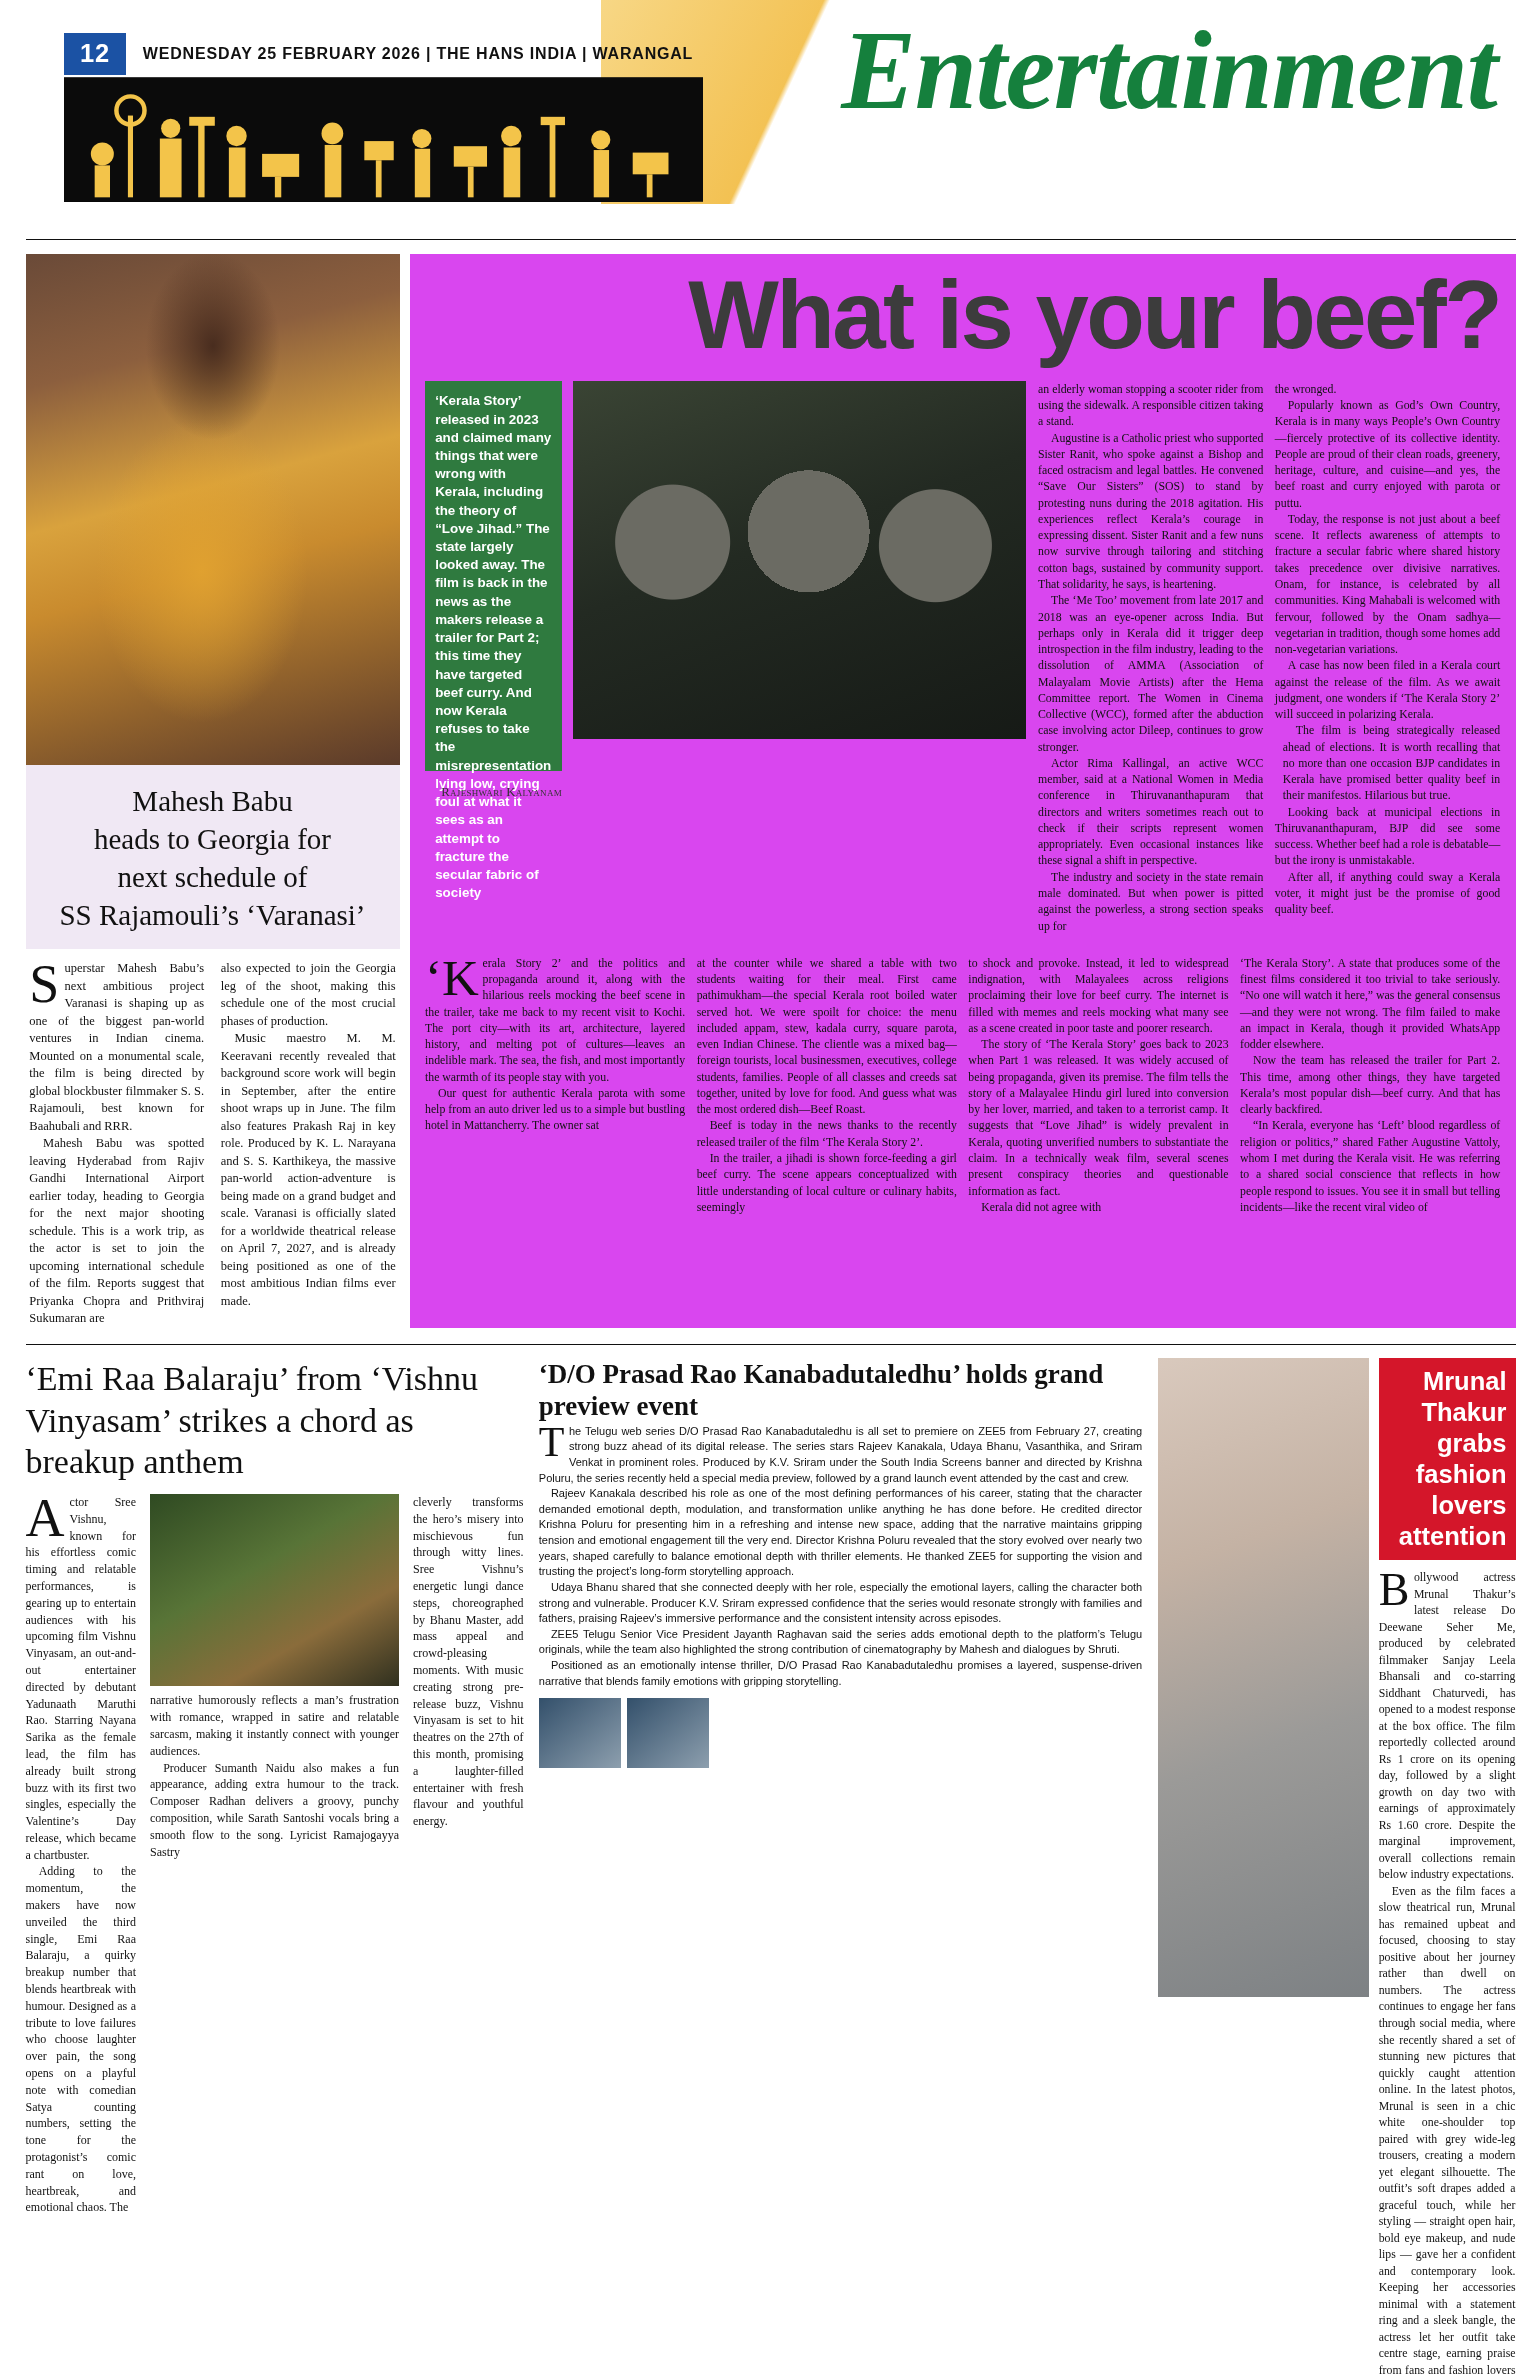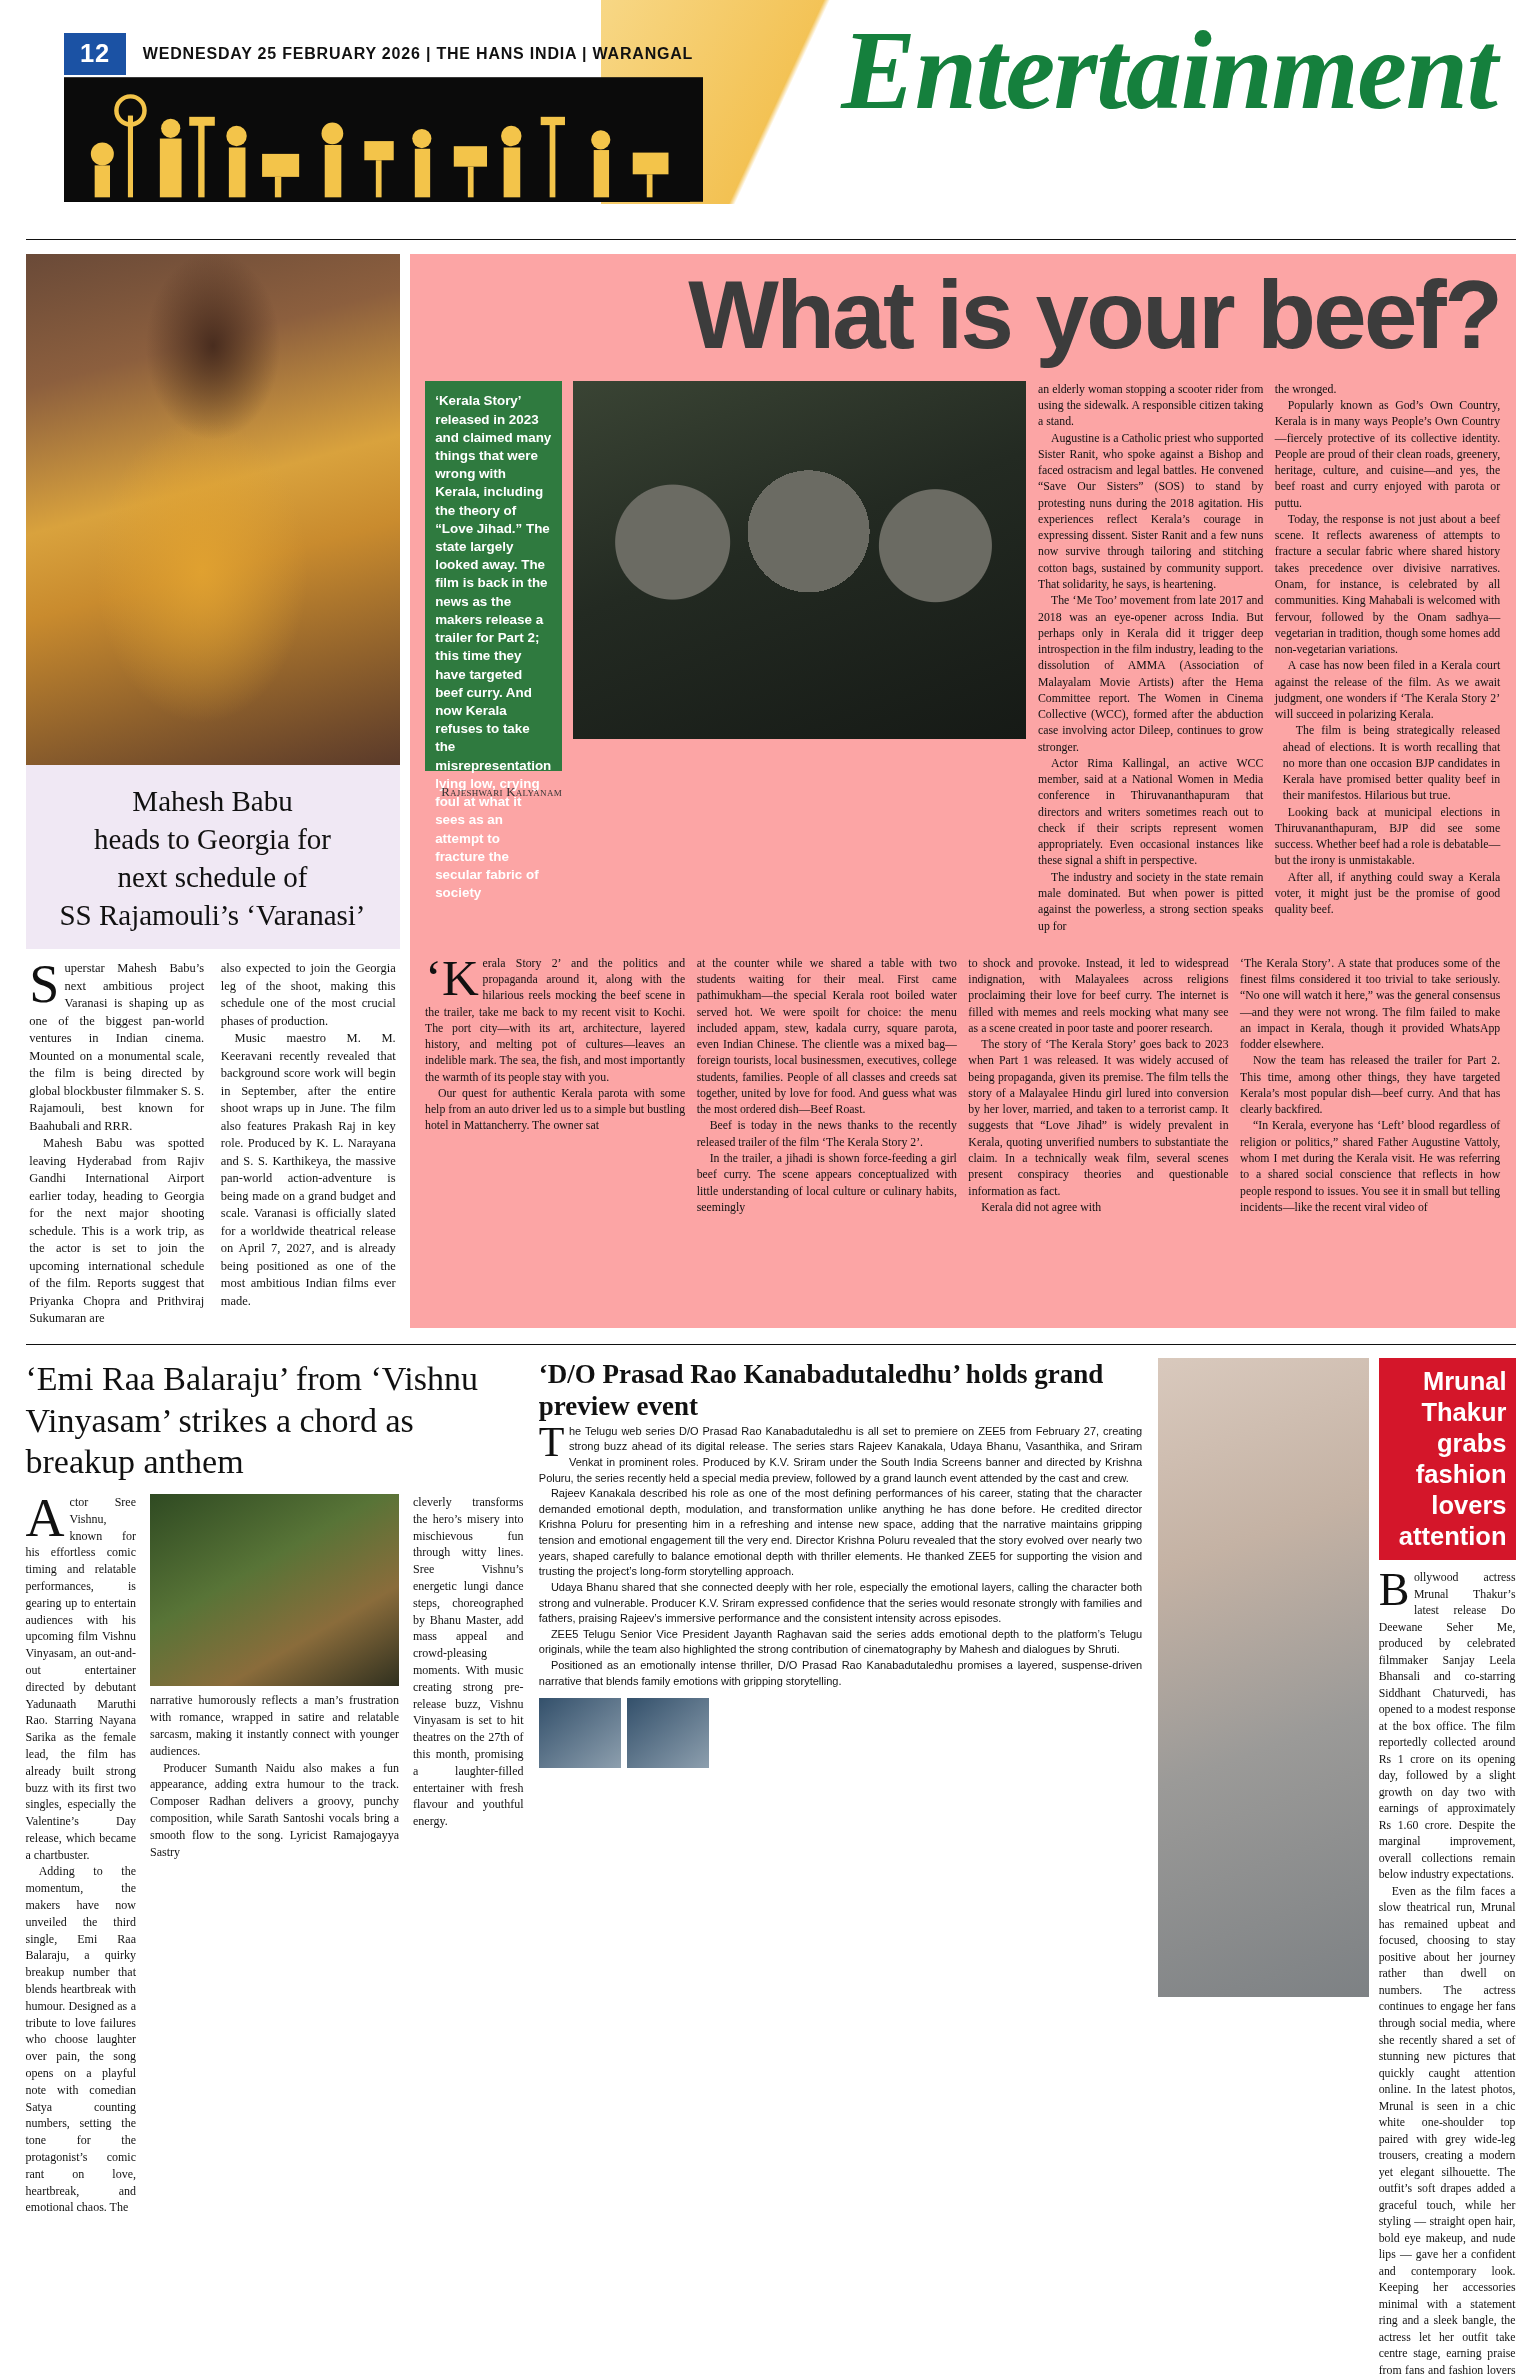--- a/index.html
+++ b/index.html
@@ -133,21 +133,21 @@
     float: left;
     font-size: 54px;
     line-height: .72;
     padding: 5.1px 5.1px 0 0;
     font-weight: normal;
   }
 
   
   .beef-col {
     flex: 1;
-    background: #fca5a5;
+    background: #d946ef;
     padding: 6.4px 15.3px 12.8px 15.3px;
     margin-left: 10.2px;
   }
   .beef-title {
     font-family: "Liberation Sans", sans-serif;
     font-weight: bold;
     font-size: 96px;
     line-height: 1.0;
     letter-spacing: -2.6px;
     color: #3c3c3c;

